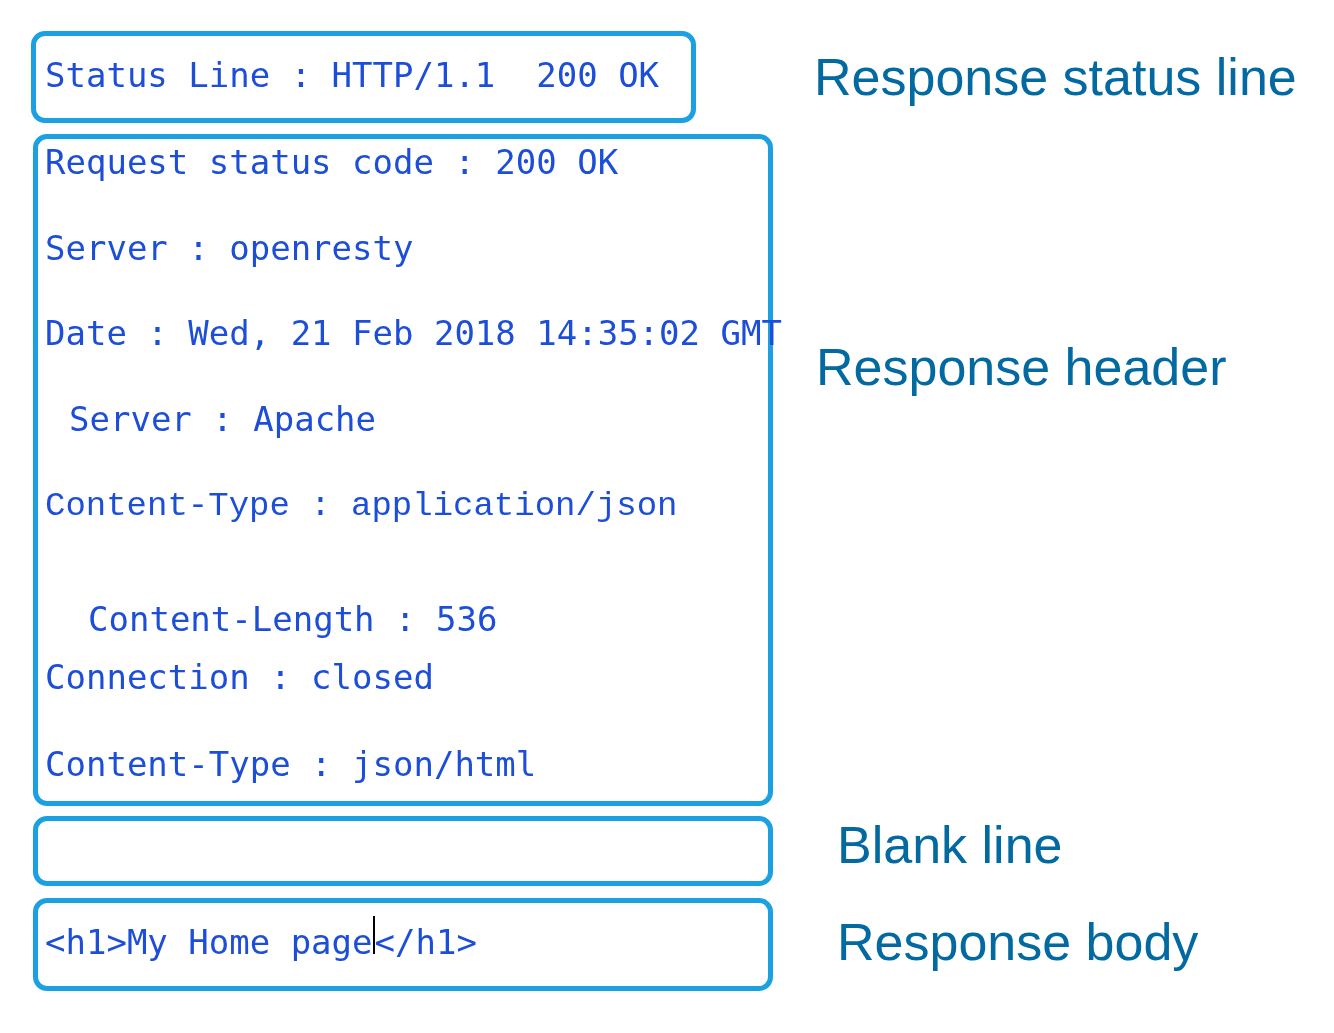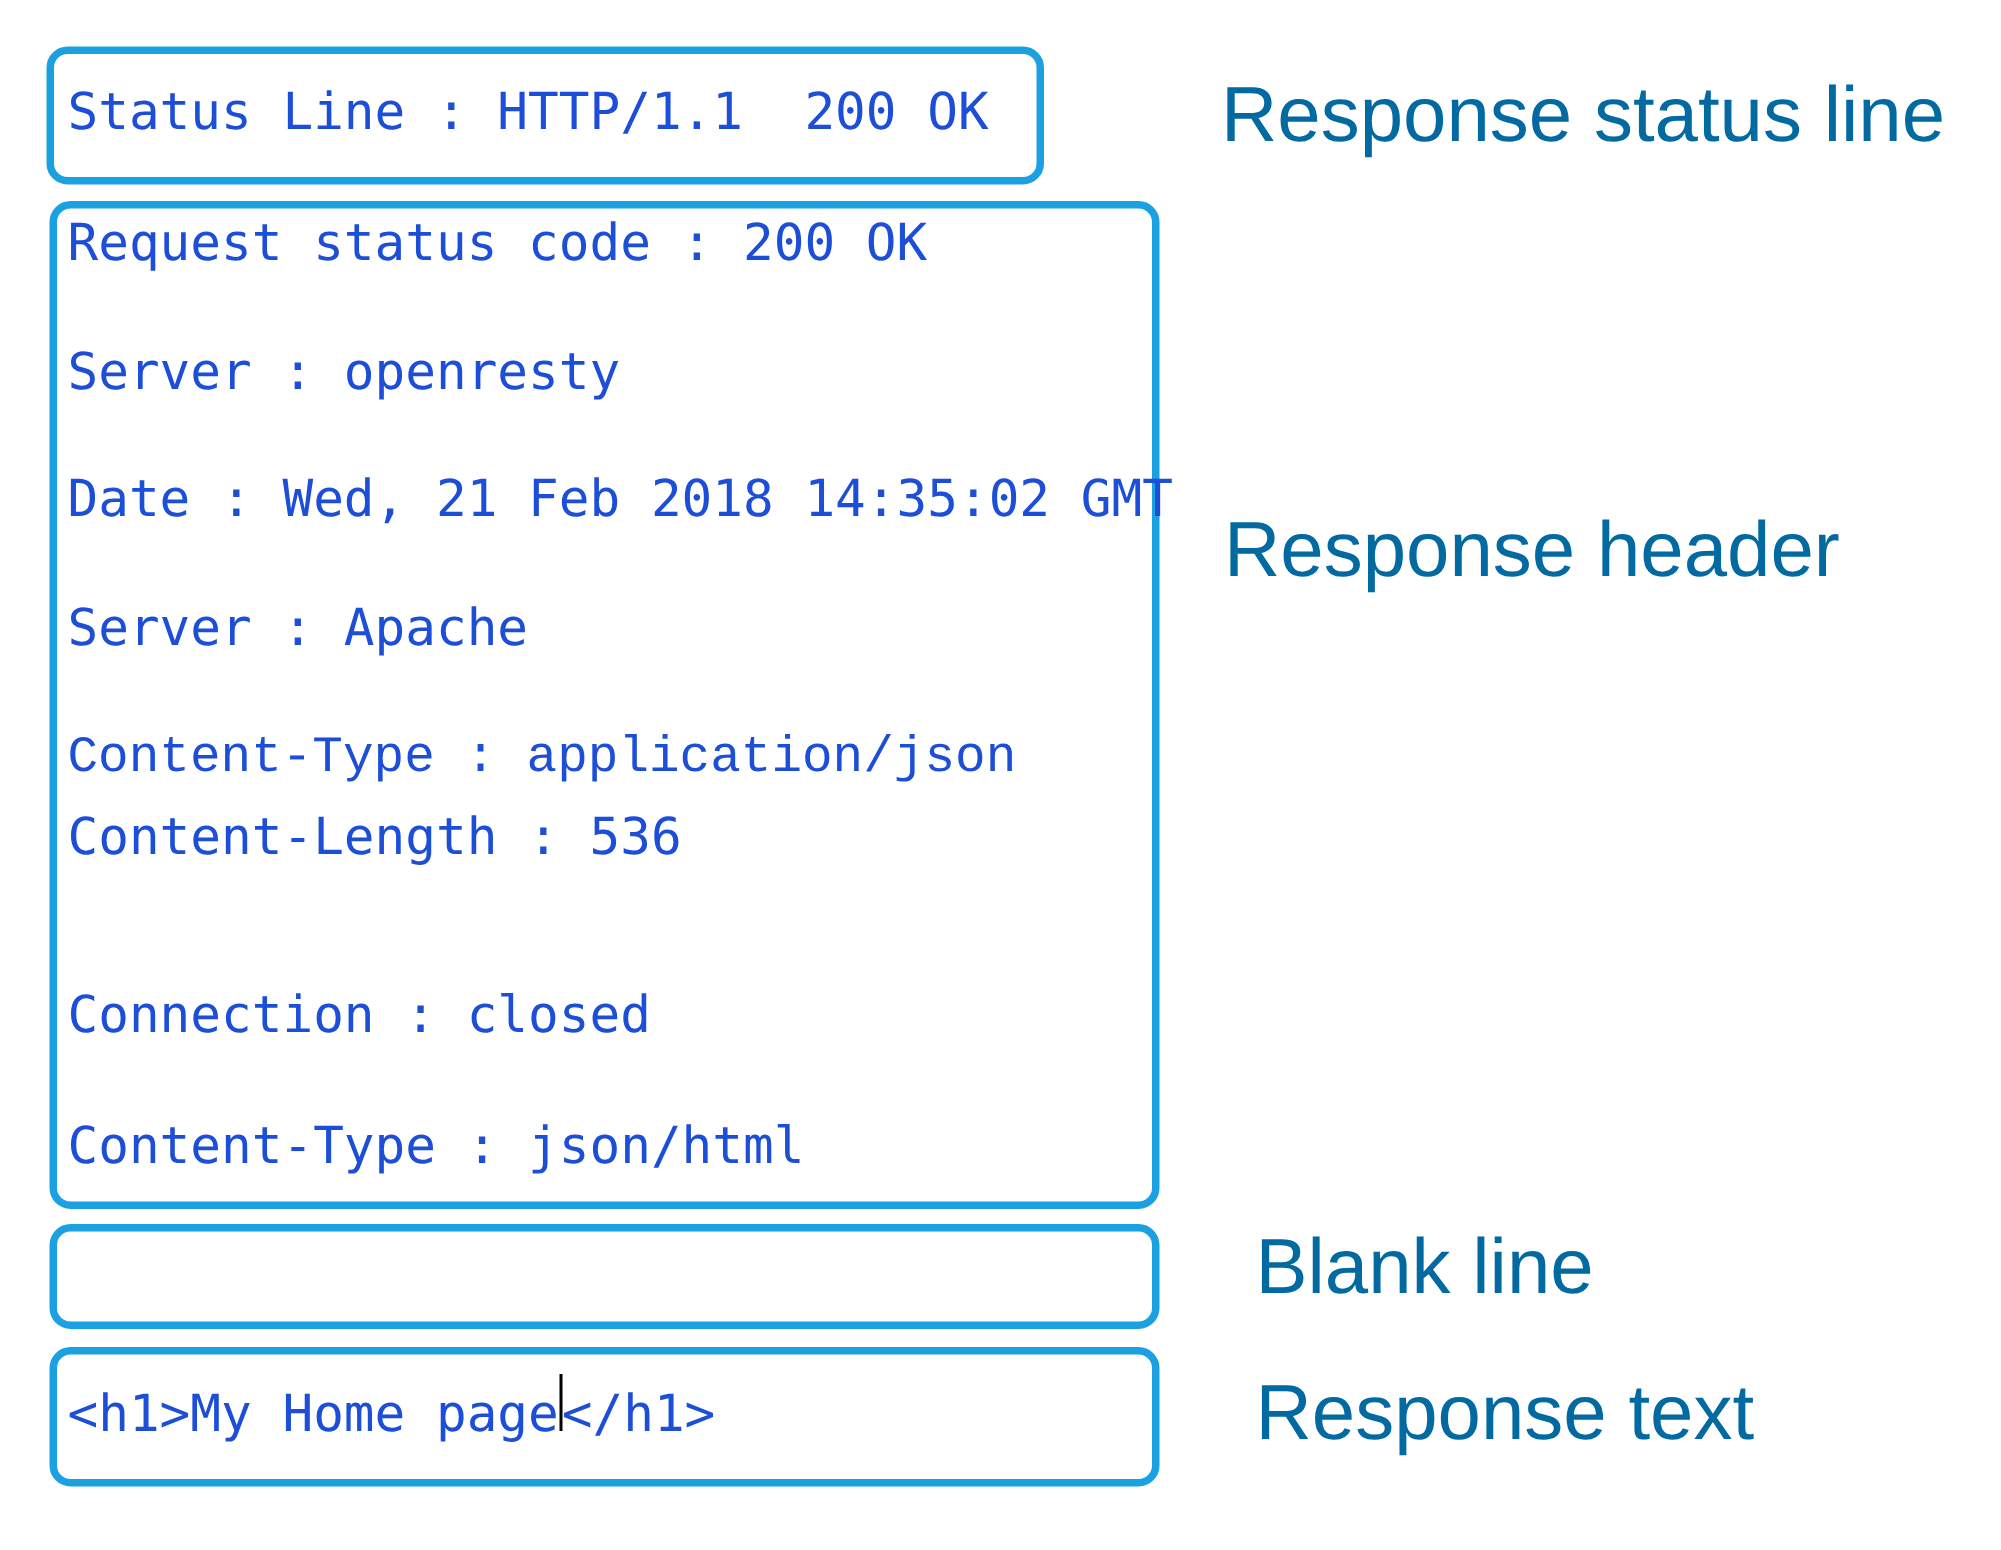--- a/index.html
+++ b/index.html
@@ -58,23 +58,23 @@
     width: 740px;
     height: 672px;
   }
   .header-line {
     left: 45px;
     text-align: center;
   }
   .header-line.l0 { top: 142px; }
   .header-line.l1 { top: 228px; }
   .header-line.l2 { top: 313px; }
-  .header-line.l3 { top: 399px; }
+  .header-line.l3 { top: 399px; margin-left: 24px; }
   .header-line.l4 { top: 486px; font-family: Liberation Mono, monospace; }
-  .header-line.l5 { top: 538px; }
+  .header-line.l5 { top: 599px; margin-left: 43px; }
   .header-line.l6 { top: 657px; }
   .header-line.l7 { top: 744px; }
 
   
   #blank-line-box {
     left: 33px;
     top: 816px;
     width: 740px;
     height: 70px;
   }
@@ -136,15 +136,15 @@
   <div class="box" id="blank-line-box">
     <span></span>
   </div>
 
   <div class="box" id="body-box"></div>
   <div class="mono-line" id="body-text-wrap"><span>&lt;h1&gt;My Home page</span><span class="caret"></span><span>&lt;/h1&gt;</span></div>
 
   <div class="annotation" id="ann-status-line">Response status line</div>
   <div class="annotation" id="ann-blank">Blank line</div>
   <div class="annotation" id="ann-header">Response header</div>
-  <div class="annotation" id="ann-body">Response text</div>
+  <div class="annotation" id="ann-body">Response body</div>
 
 </div>
 
 </body></html>

